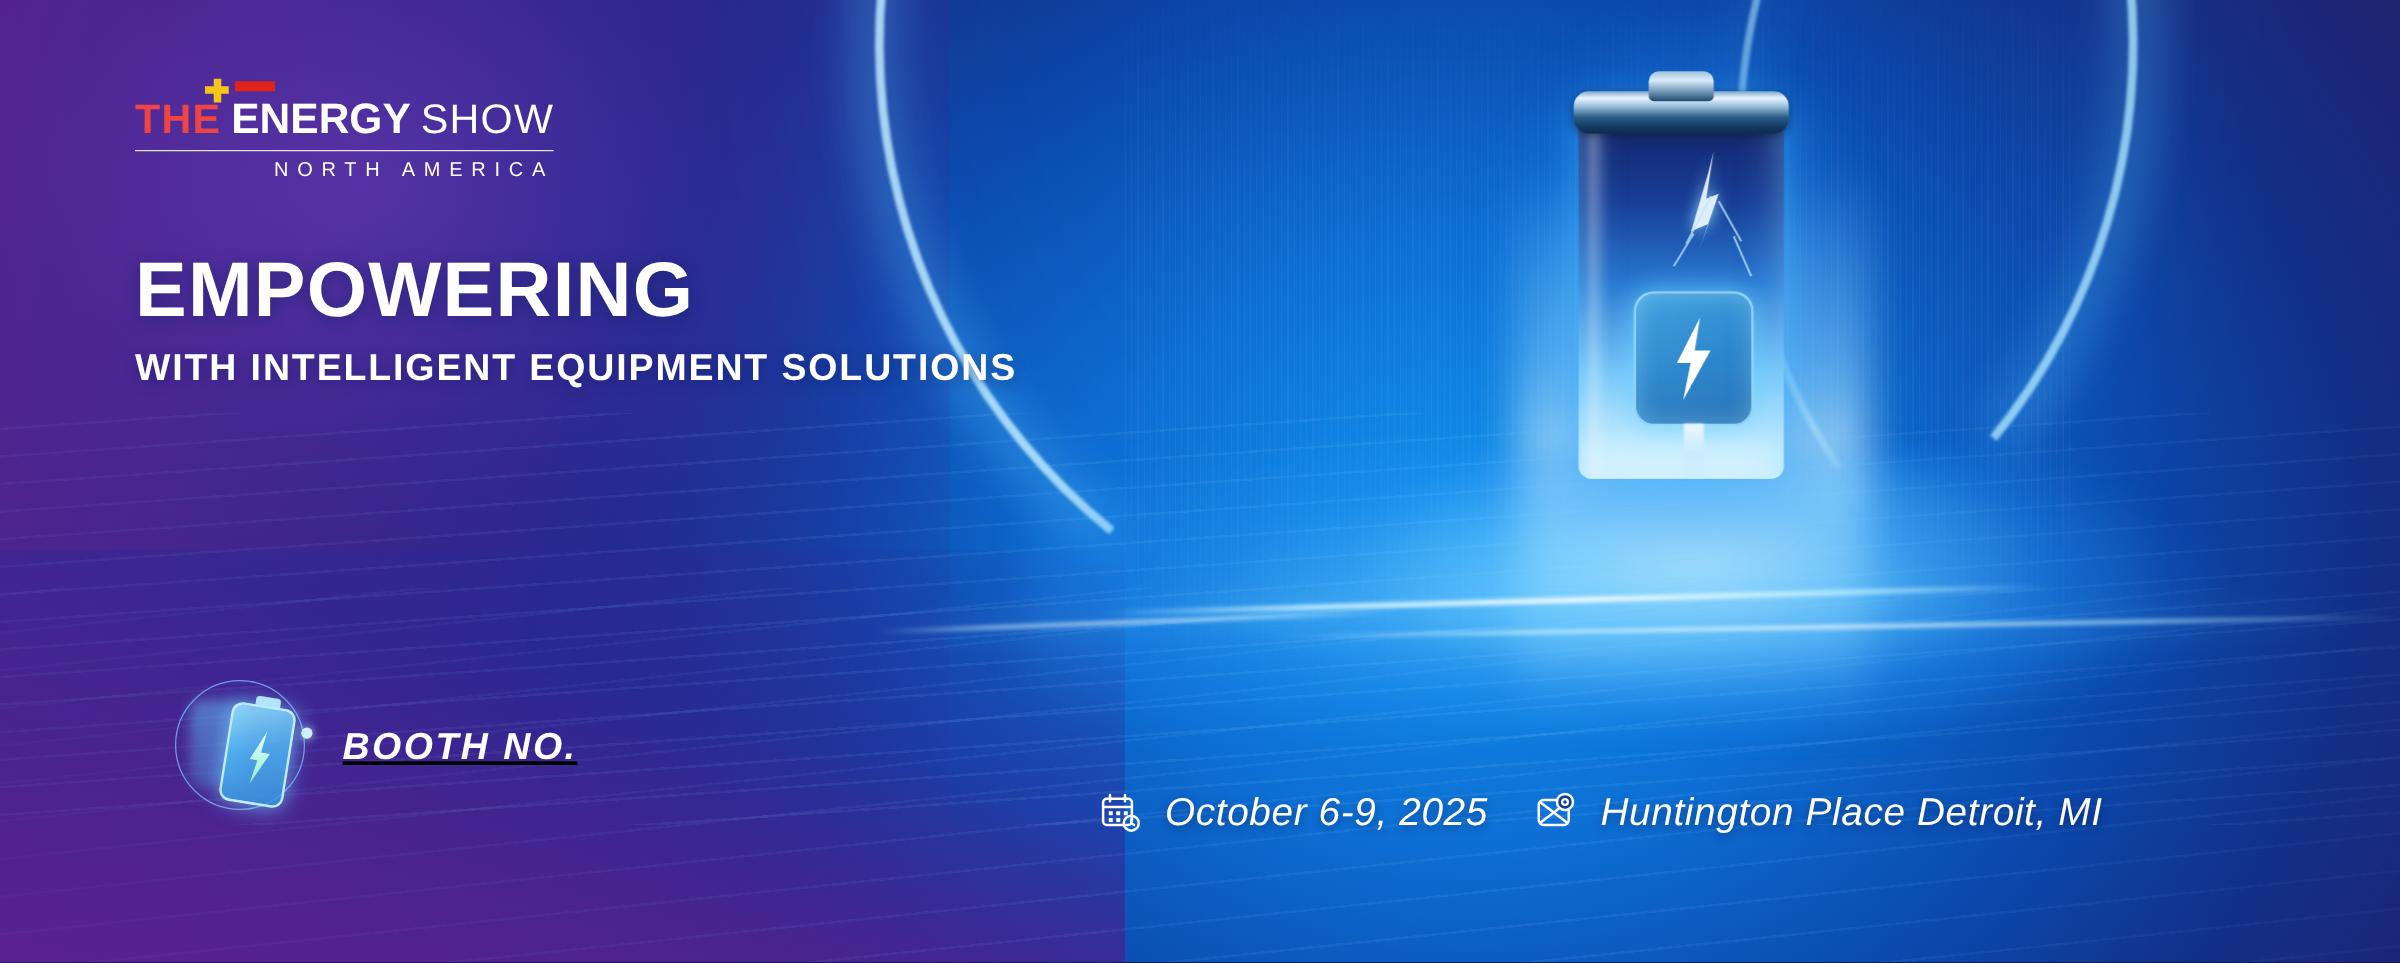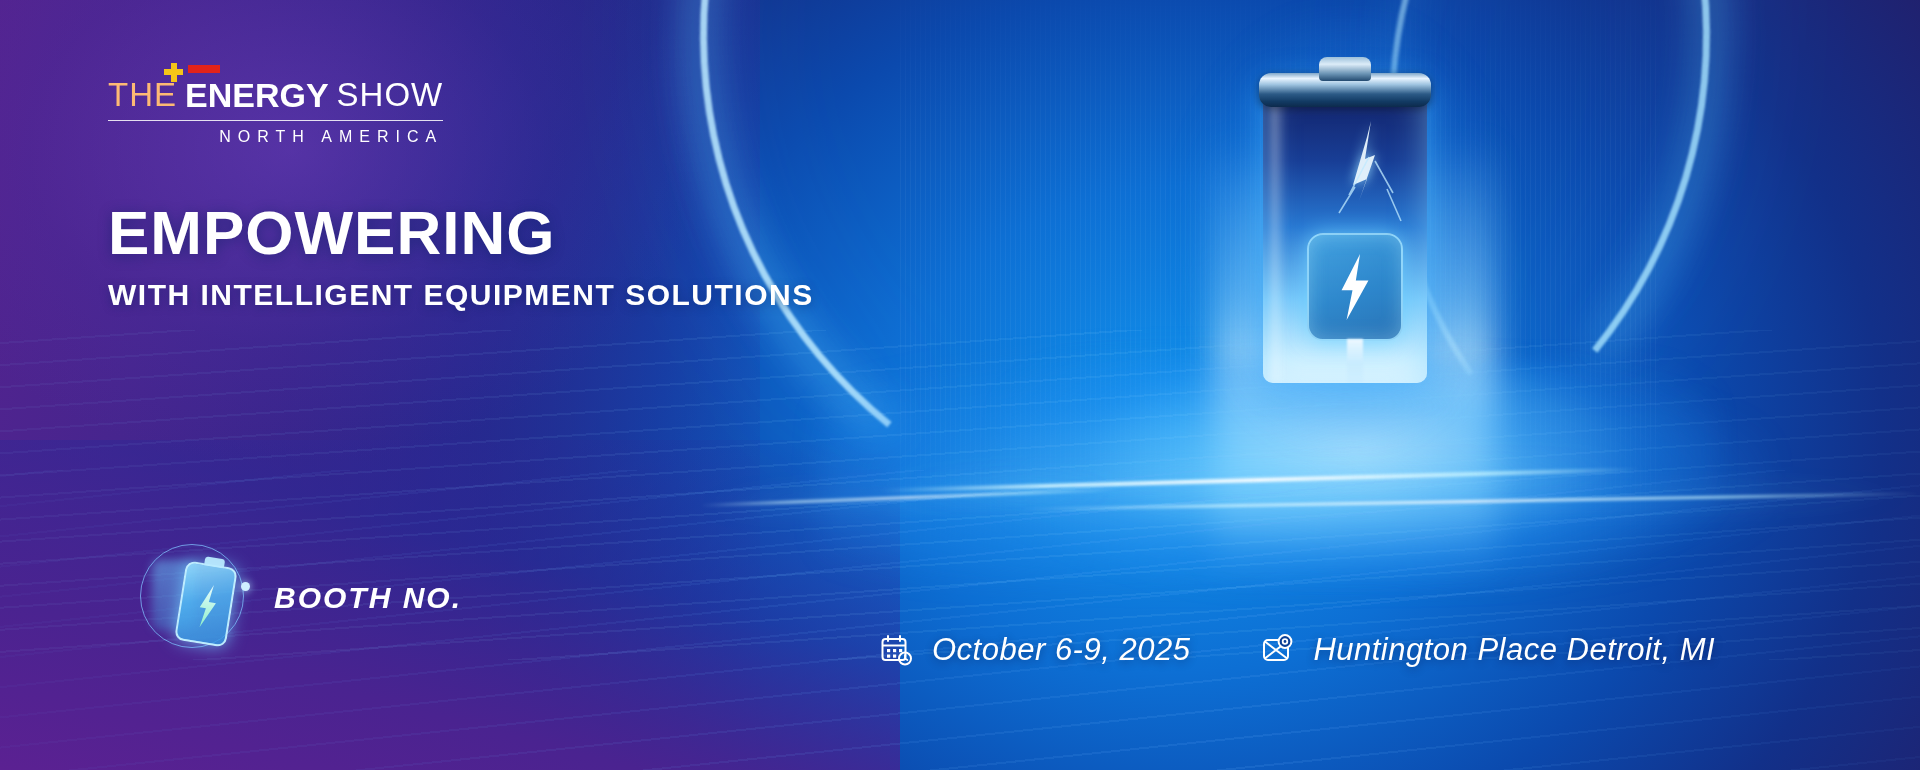--- a/index.html
+++ b/index.html
@@ -205,21 +205,21 @@
   .lead-logo .slash2{
     position:absolute; left:52px; top:-10px; width:4px; height:80px;
     background:#e2231a; transform:rotate(17deg); opacity:.85;
   }
 
   .tbs{ position:relative; padding-bottom:4px; }
   .tbs-line1{
     display:flex; align-items:flex-end; gap:8px; height:40px; position:relative;
   }
   .tbs-the{
-    font-size:33px; color:#fdba74; letter-spacing:1px; font-weight:400;
+    font-size:33px; color:#ef4444; letter-spacing:1px; font-weight:700;
     font-family:"Liberation Sans", sans-serif; line-height:34px;
   }
   .tbs-battery{
     position:relative;
     font-size:34px; font-weight:bold; color:#ffffff; letter-spacing:0px;
     font-family:"Liberation Sans", sans-serif; line-height:34px;
   }
   .tbs-plus{
     position:absolute; left:56px; top:-9px; width:19px; height:19px;
   }
@@ -280,34 +280,34 @@
   .booth-icon .bat .b{
     position:absolute; left:14px; top:18px; width:24px; height:44px;
     background:linear-gradient(180deg,#e9fbff,#8ef0c8);
     clip-path:polygon(62% 0%, 18% 55%, 44% 55%, 30% 100%, 82% 40%, 52% 40%);
     filter:drop-shadow(0 0 6px rgba(150,255,220,.9));
   }
   .booth-icon .dot{
     position:absolute; right:-2px; top:44px; width:9px; height:9px; border-radius:50%;
     background:#cfefff; box-shadow:0 0 8px rgba(180,230,255,.9);
   }
-  .booth-text{ display:flex; flex-direction:row; }
+  .booth-text{ display:flex; flex-direction:row;text-decoration:underline; }
   .booth-label{
     font-size:30px; font-weight:bold; font-style:italic; color:#ffffff;
     letter-spacing:2px; font-family:"Liberation Sans", sans-serif;
   }
   .booth-value{
     margin-top:8px;
     font-size:62px; font-weight:bold; font-style:italic; color:#ffffff;
     letter-spacing:1px; font-family:"Liberation Sans", sans-serif;
     text-shadow:0 3px 16px rgba(0,20,80,.5);
   }
 
   
-  .meta{ position:absolute; left:880px; top:632px; display:flex; align-items:center; gap:71px; }
+  .meta{ position:absolute; left:880px; top:632px; display:flex; align-items:center; gap:38px; }
   .meta-item{ display:flex; align-items:center; gap:18px; }
   .meta-icon{ width:34px; height:34px; flex:0 0 34px; }
   .meta-text{
     font-size:31px; font-style:italic; color:#ffffff;
     font-family:"Liberation Sans", sans-serif; letter-spacing:.5px;
     text-shadow:0 2px 8px rgba(0,20,70,.45);
   }
 </style>
 </head>
 <body>

